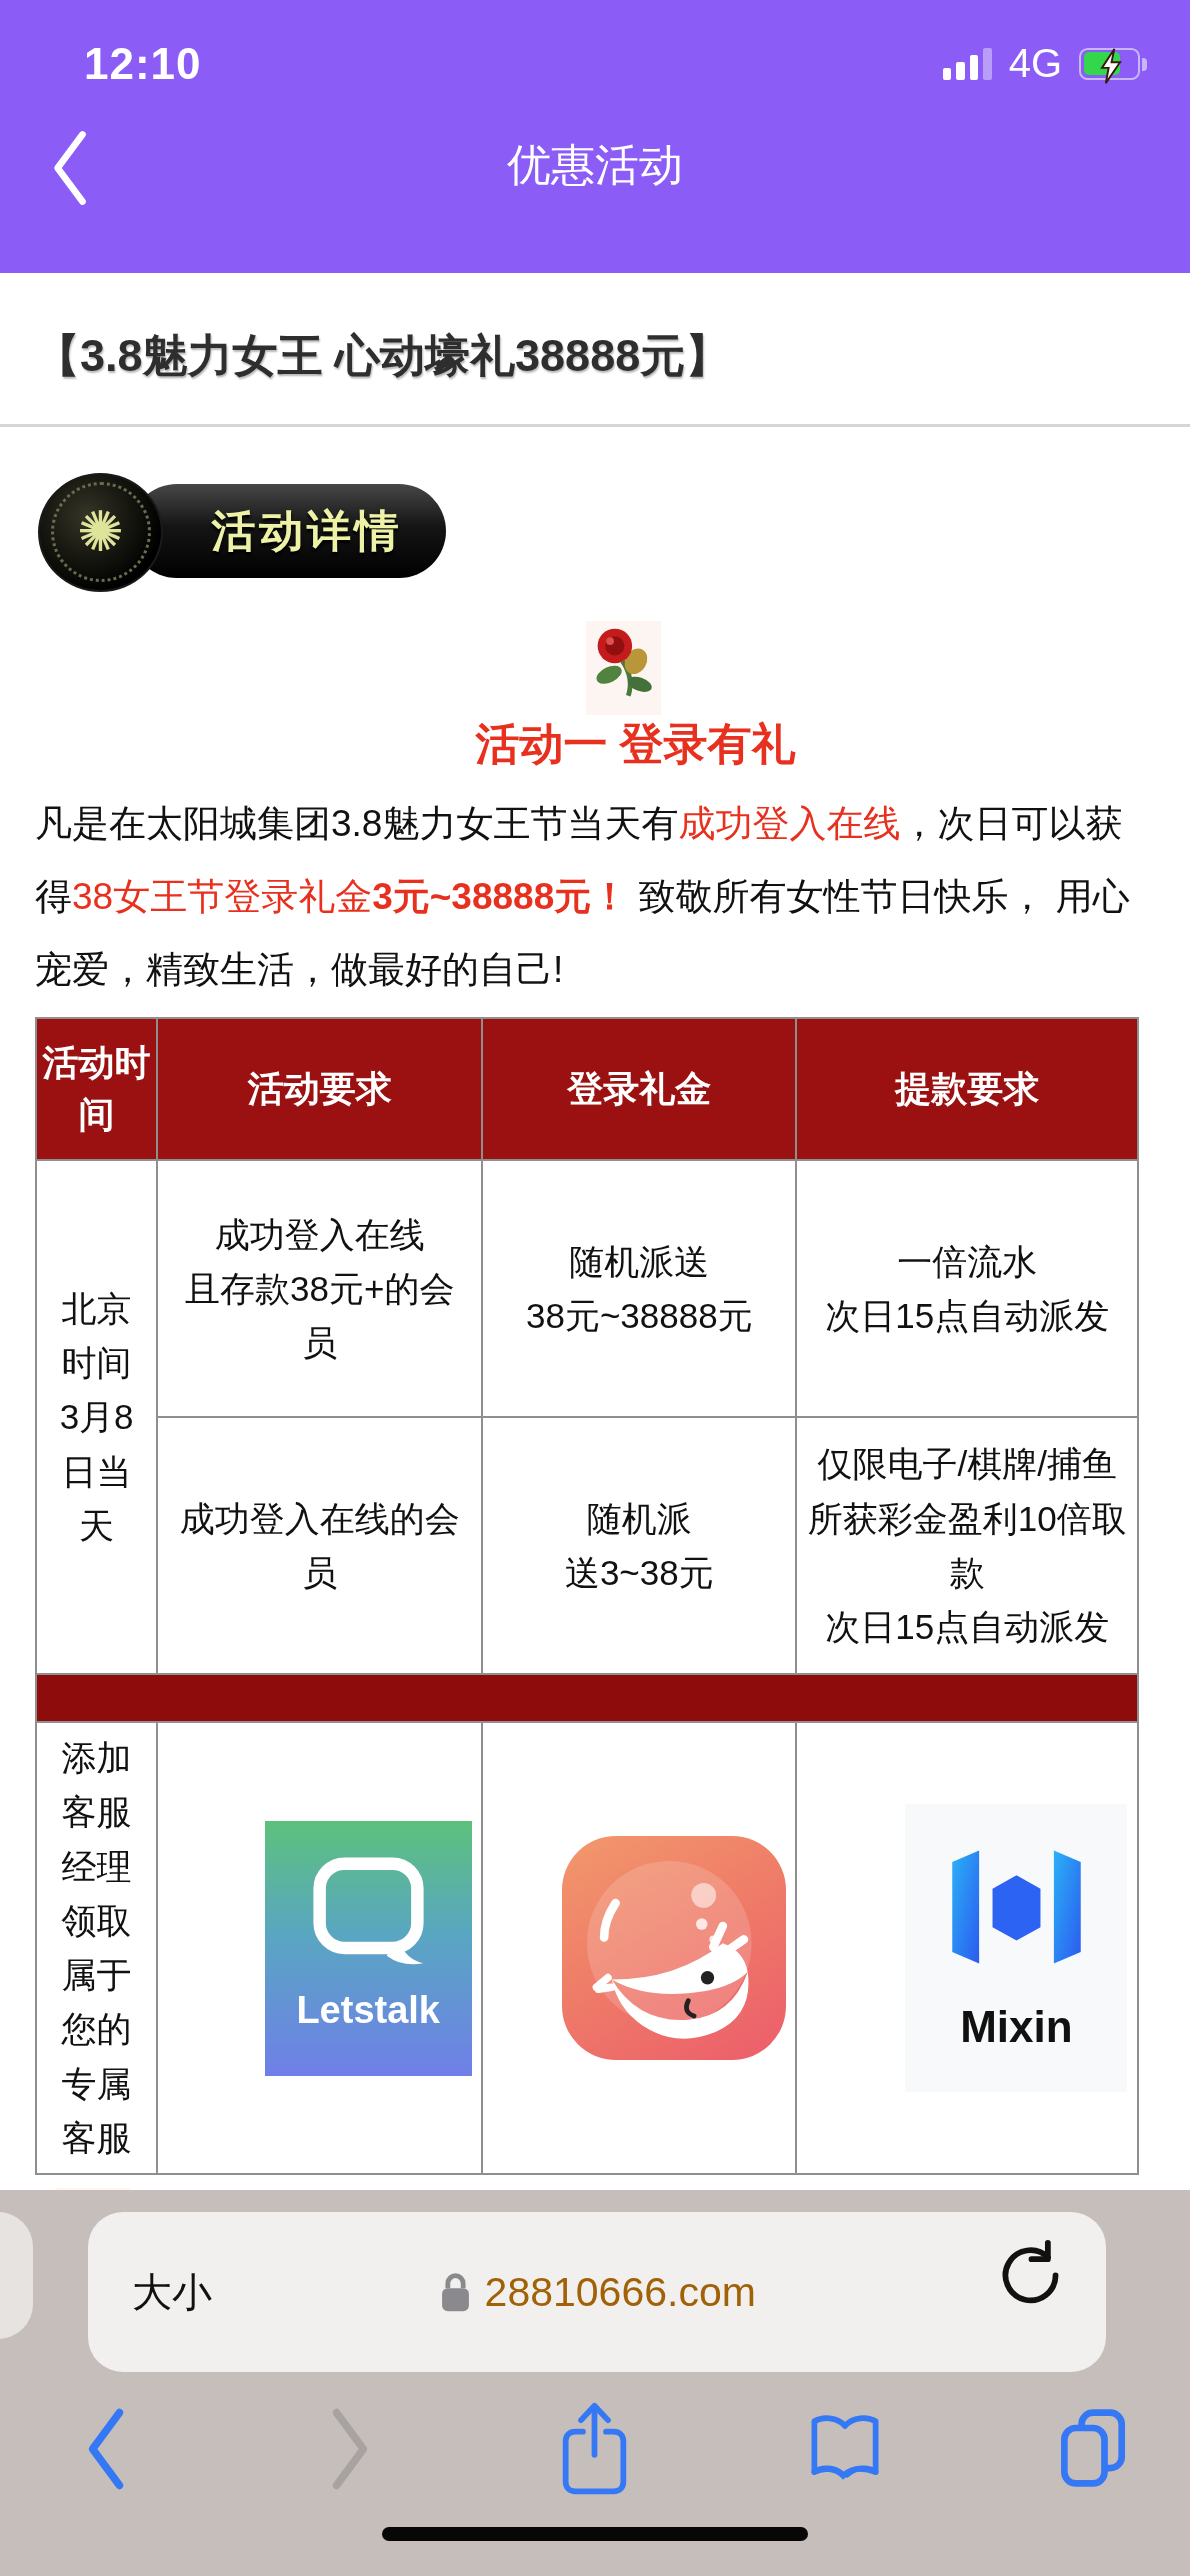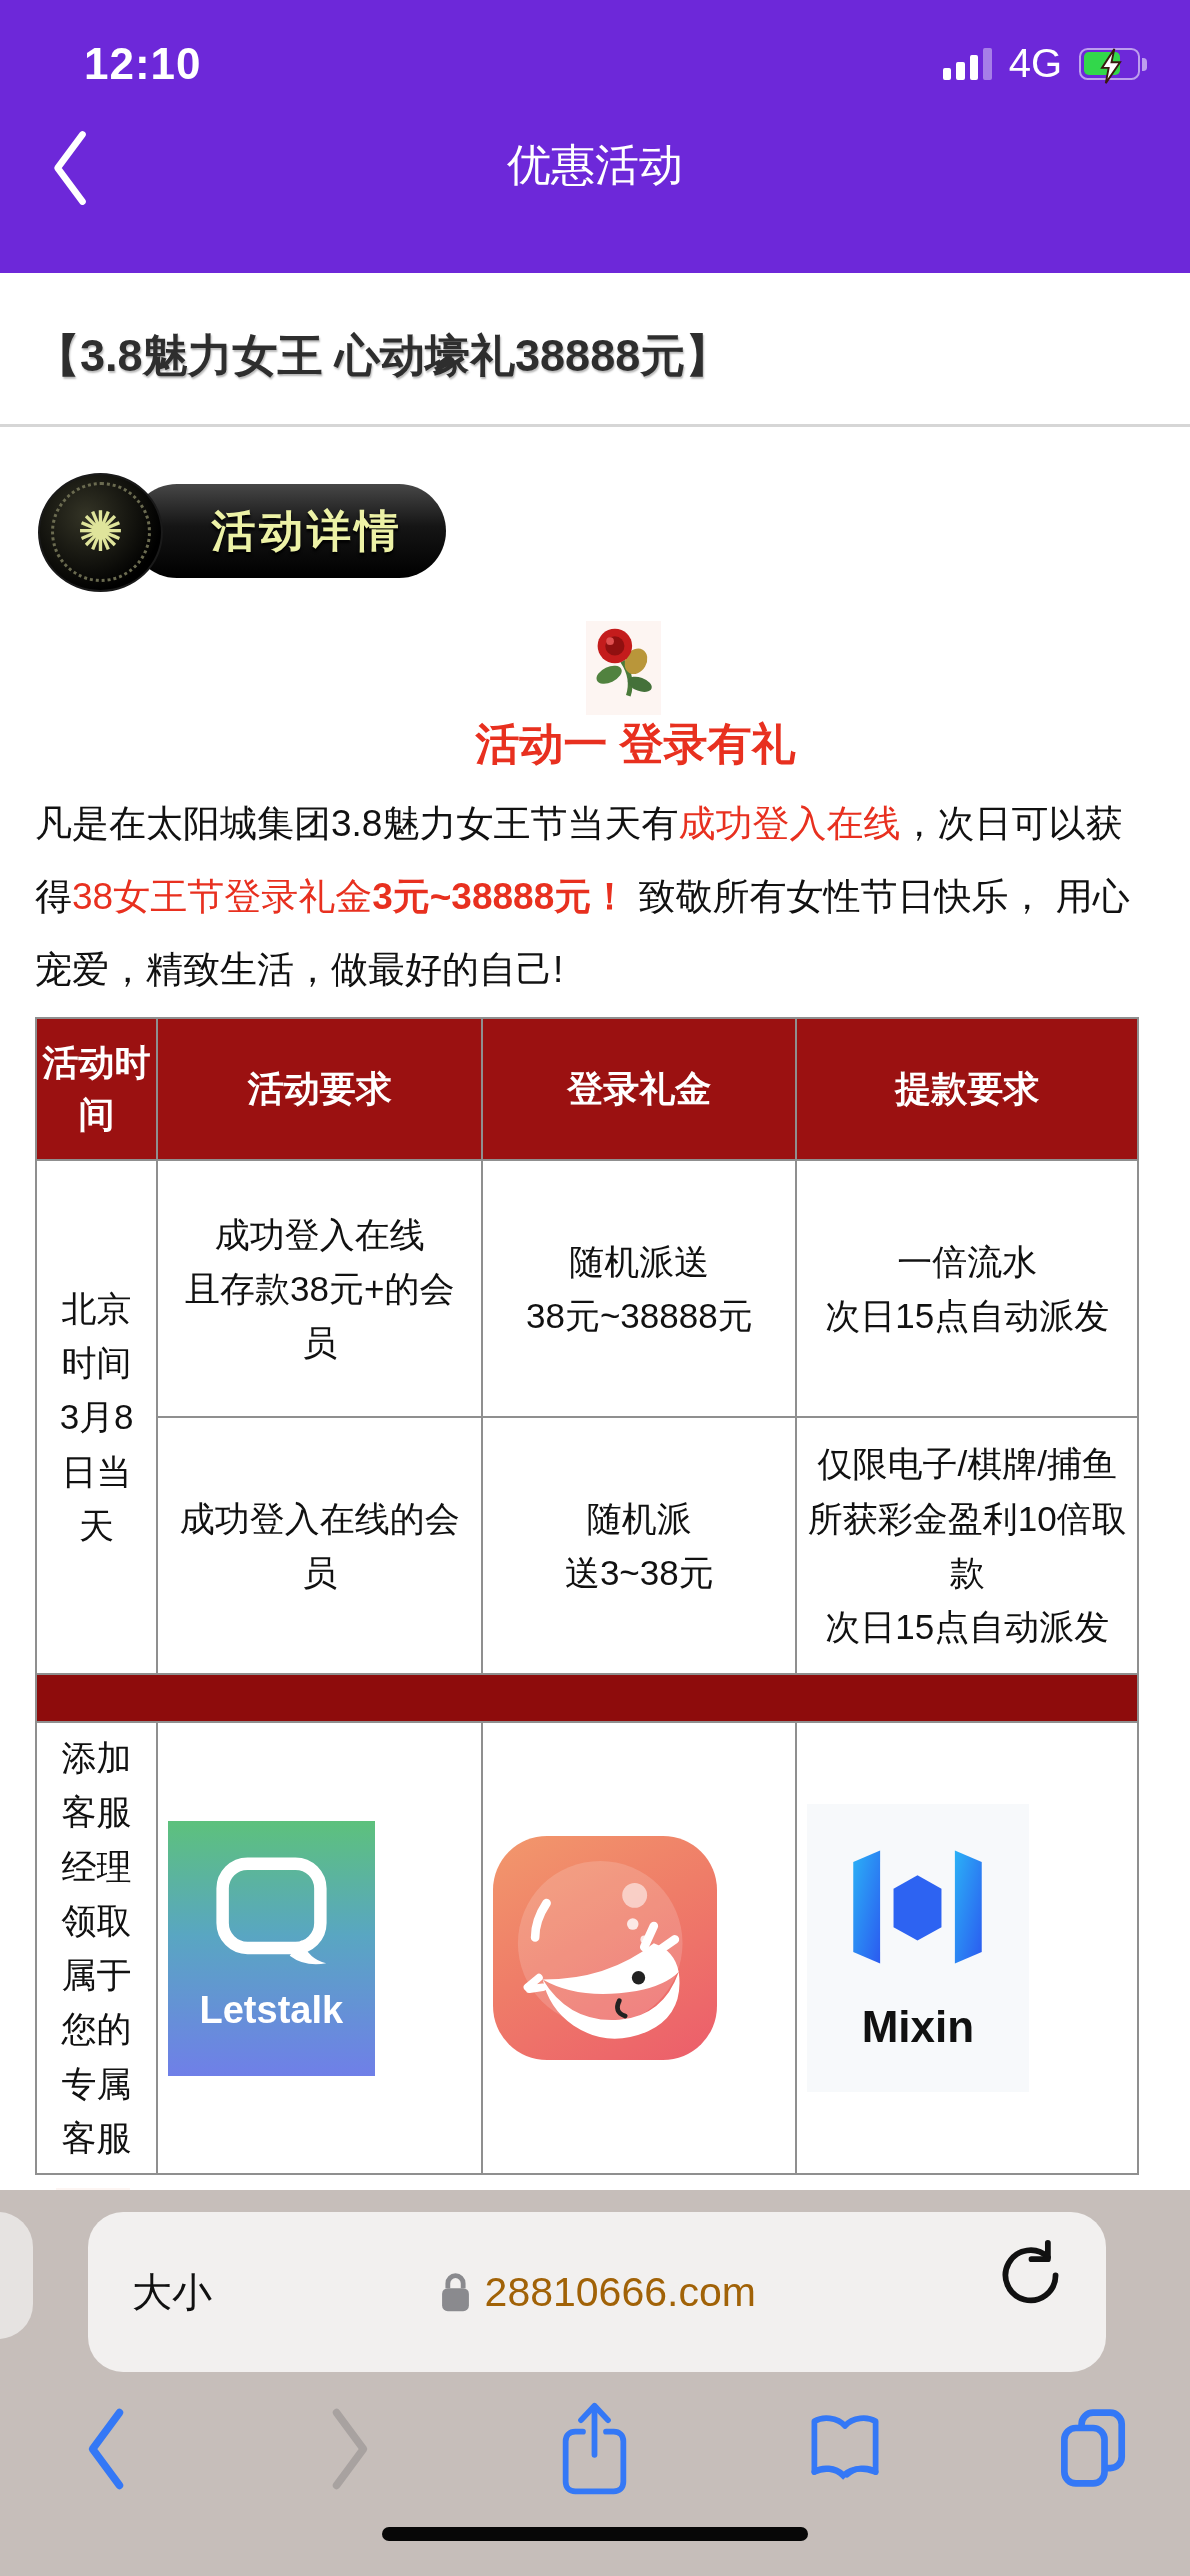--- a/index.html
+++ b/index.html
@@ -3,21 +3,21 @@
 <meta charset="utf-8">
 <style>
   * { margin:0; padding:0; box-sizing:border-box; }
   html,body { background:#777; }
   body { font-family:"Liberation Sans","DejaVu Sans",sans-serif; }
   #screen{
     position:relative; width:1190px; height:2576px; margin:0 auto;
     background:#ffffff; overflow:hidden;
   }
   
-  .top-chrome{ background:#6d28d9; height:273px; color:#fff; position:relative; }
+  .top-chrome{ background:#8b5cf6; height:273px; color:#fff; position:relative; }
   .status-row{ display:flex; justify-content:space-between; align-items:center; padding:35px 50px 0 84px; height:92px; }
   .time{ font-size:44px; font-weight:bold; letter-spacing:1px; }
   .status-right{ display:flex; align-items:center; gap:17px; }
   .sig{ display:flex; align-items:flex-end; gap:4.8px; height:33px; }
   .sig i{ display:block; width:8.6px; border-radius:1.9px; background:#fff; }
   .sig i:nth-child(1){height:12.5px} .sig i:nth-child(2){height:18px}
   .sig i:nth-child(3){height:25px} .sig i:nth-child(4){height:32px; background:rgba(255,255,255,.4)}
   .net{ font-size:40px; font-weight:400; }
   .batt{ position:relative; width:61px; height:32px; border:2.9px solid rgba(255,255,255,.55); border-radius:8.6px; }
   .batt .fill{ position:absolute; left:2.9px; top:2.9px; bottom:2.9px; width:36px; background:#32d74b; border-radius:4.8px; }
@@ -50,21 +50,21 @@
   .para .redb{ color:#e8301f; font-weight:bold; }
   
   table.promo{ border-collapse:collapse; margin:11.5px 0 0 35px; width:1104px; table-layout:fixed; }
   table.promo th, table.promo td{ border:2.9px solid #8f8f8f; text-align:center; vertical-align:middle; }
   table.promo th{ background:#9b1111; color:#fff; font-size:36px; font-weight:bold; height:142px; line-height:1.45; }
   table.promo td{ font-size:35px; color:#111; line-height:1.55; padding:7.7px 9.6px; background:#fff; }
   .pre{ white-space:pre-line; }
   .r1 td{ height:257px; } .r2 td{ height:257px; }
   tr.sep td{ height:48px; background:#8e0c0c; padding:0; }
   .r3 td{ height:368px; }
-  .appbox{ display:flex; align-items:center; justify-content:flex-start; }
+  .appbox{ display:flex; align-items:center; justify-content:flex-end; }
   .letstalk{ width:207px; height:255px; background:linear-gradient(180deg,#5dc17c,#59a6c2 45%,#6f7fe8); display:flex; flex-direction:column; align-items:center; justify-content:center; }
   .letstalk .lbl{ color:#fff; font-size:38px; font-weight:bold; margin-top:9.6px; }
   .whale{ width:224px; height:224px; border-radius:54px; background:linear-gradient(150deg,#f2986c 0%,#ef7d68 45%,#ec5d6b 100%); position:relative; overflow:hidden; }
   .mixinbox{ width:222px; height:288px; background:#f7f9fb; display:flex; flex-direction:column; align-items:center; justify-content:center; }
   .mixinbox .lbl{ color:#111; font-size:44px; font-weight:bold; margin-top:13.4px; font-family:"Liberation Sans",sans-serif; }
   
   .note-row{ display:flex; align-items:flex-start; margin:13.4px 0 0 56px; }
   .note-rose{ width:75px; height:86px; background:#fdf5f2; }
   .note-text{ margin-left:29px; font-size:38px; font-weight:bold; color:#e8301f; line-height:54px; padding-top:23px;}
   

